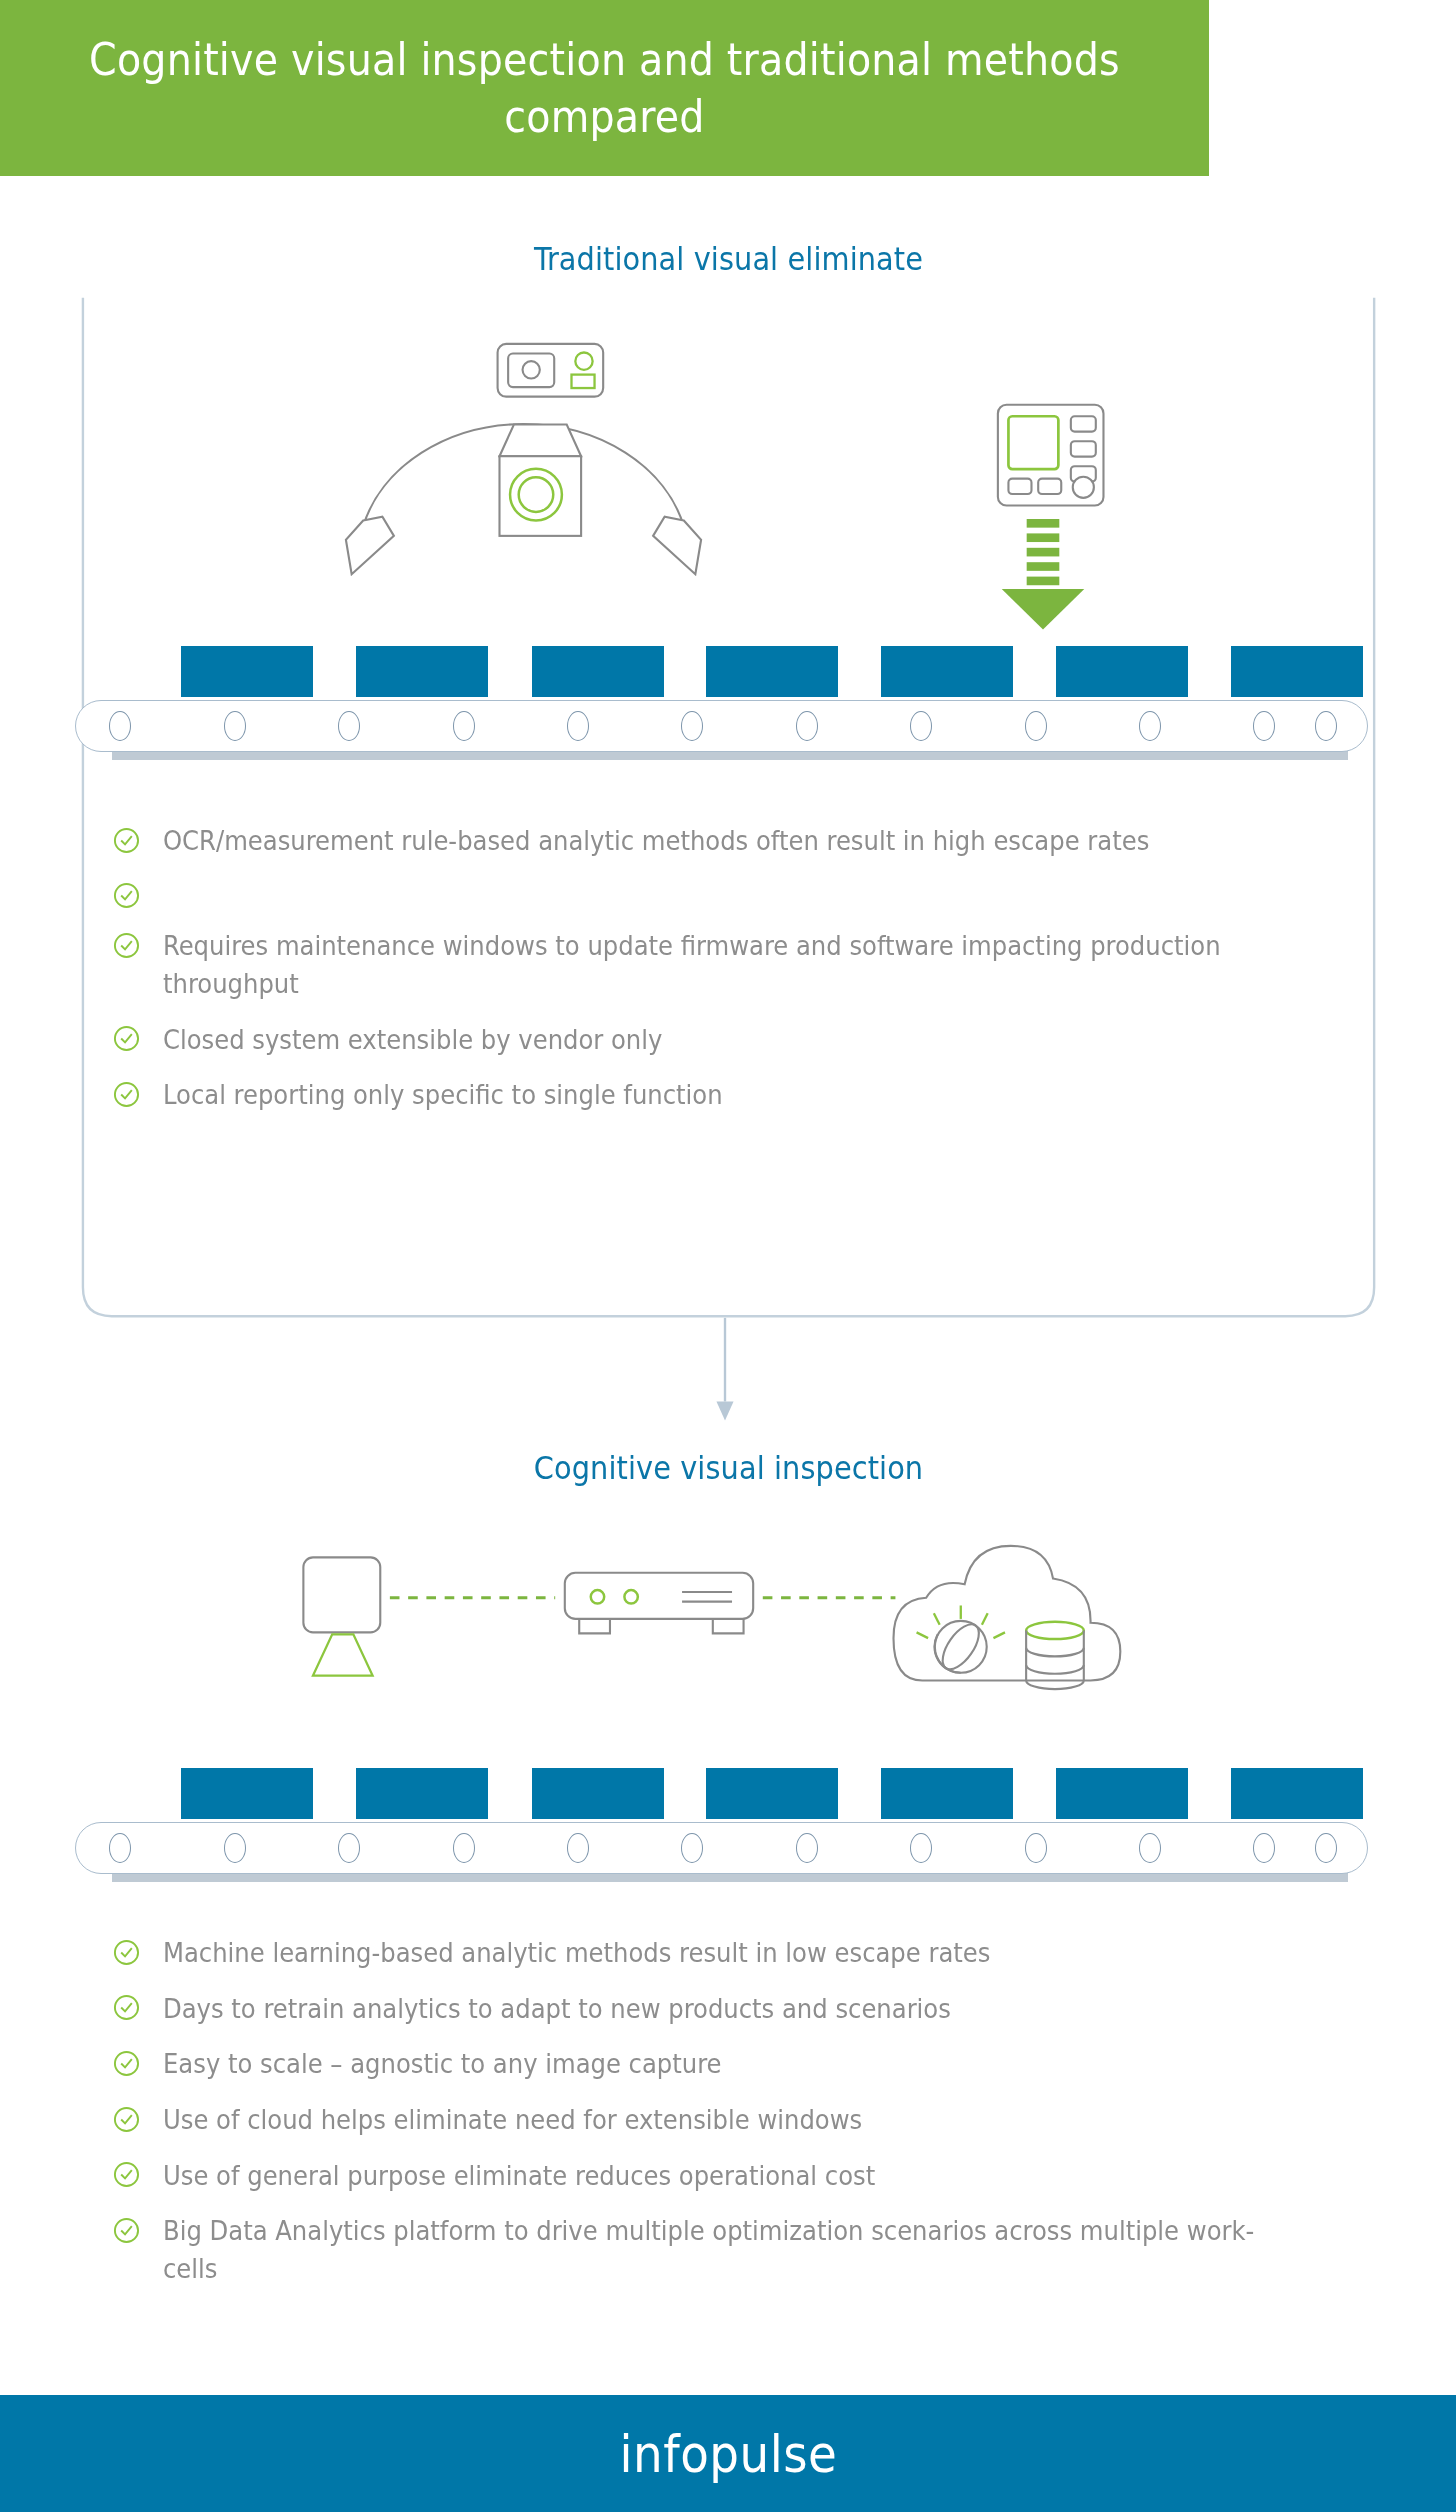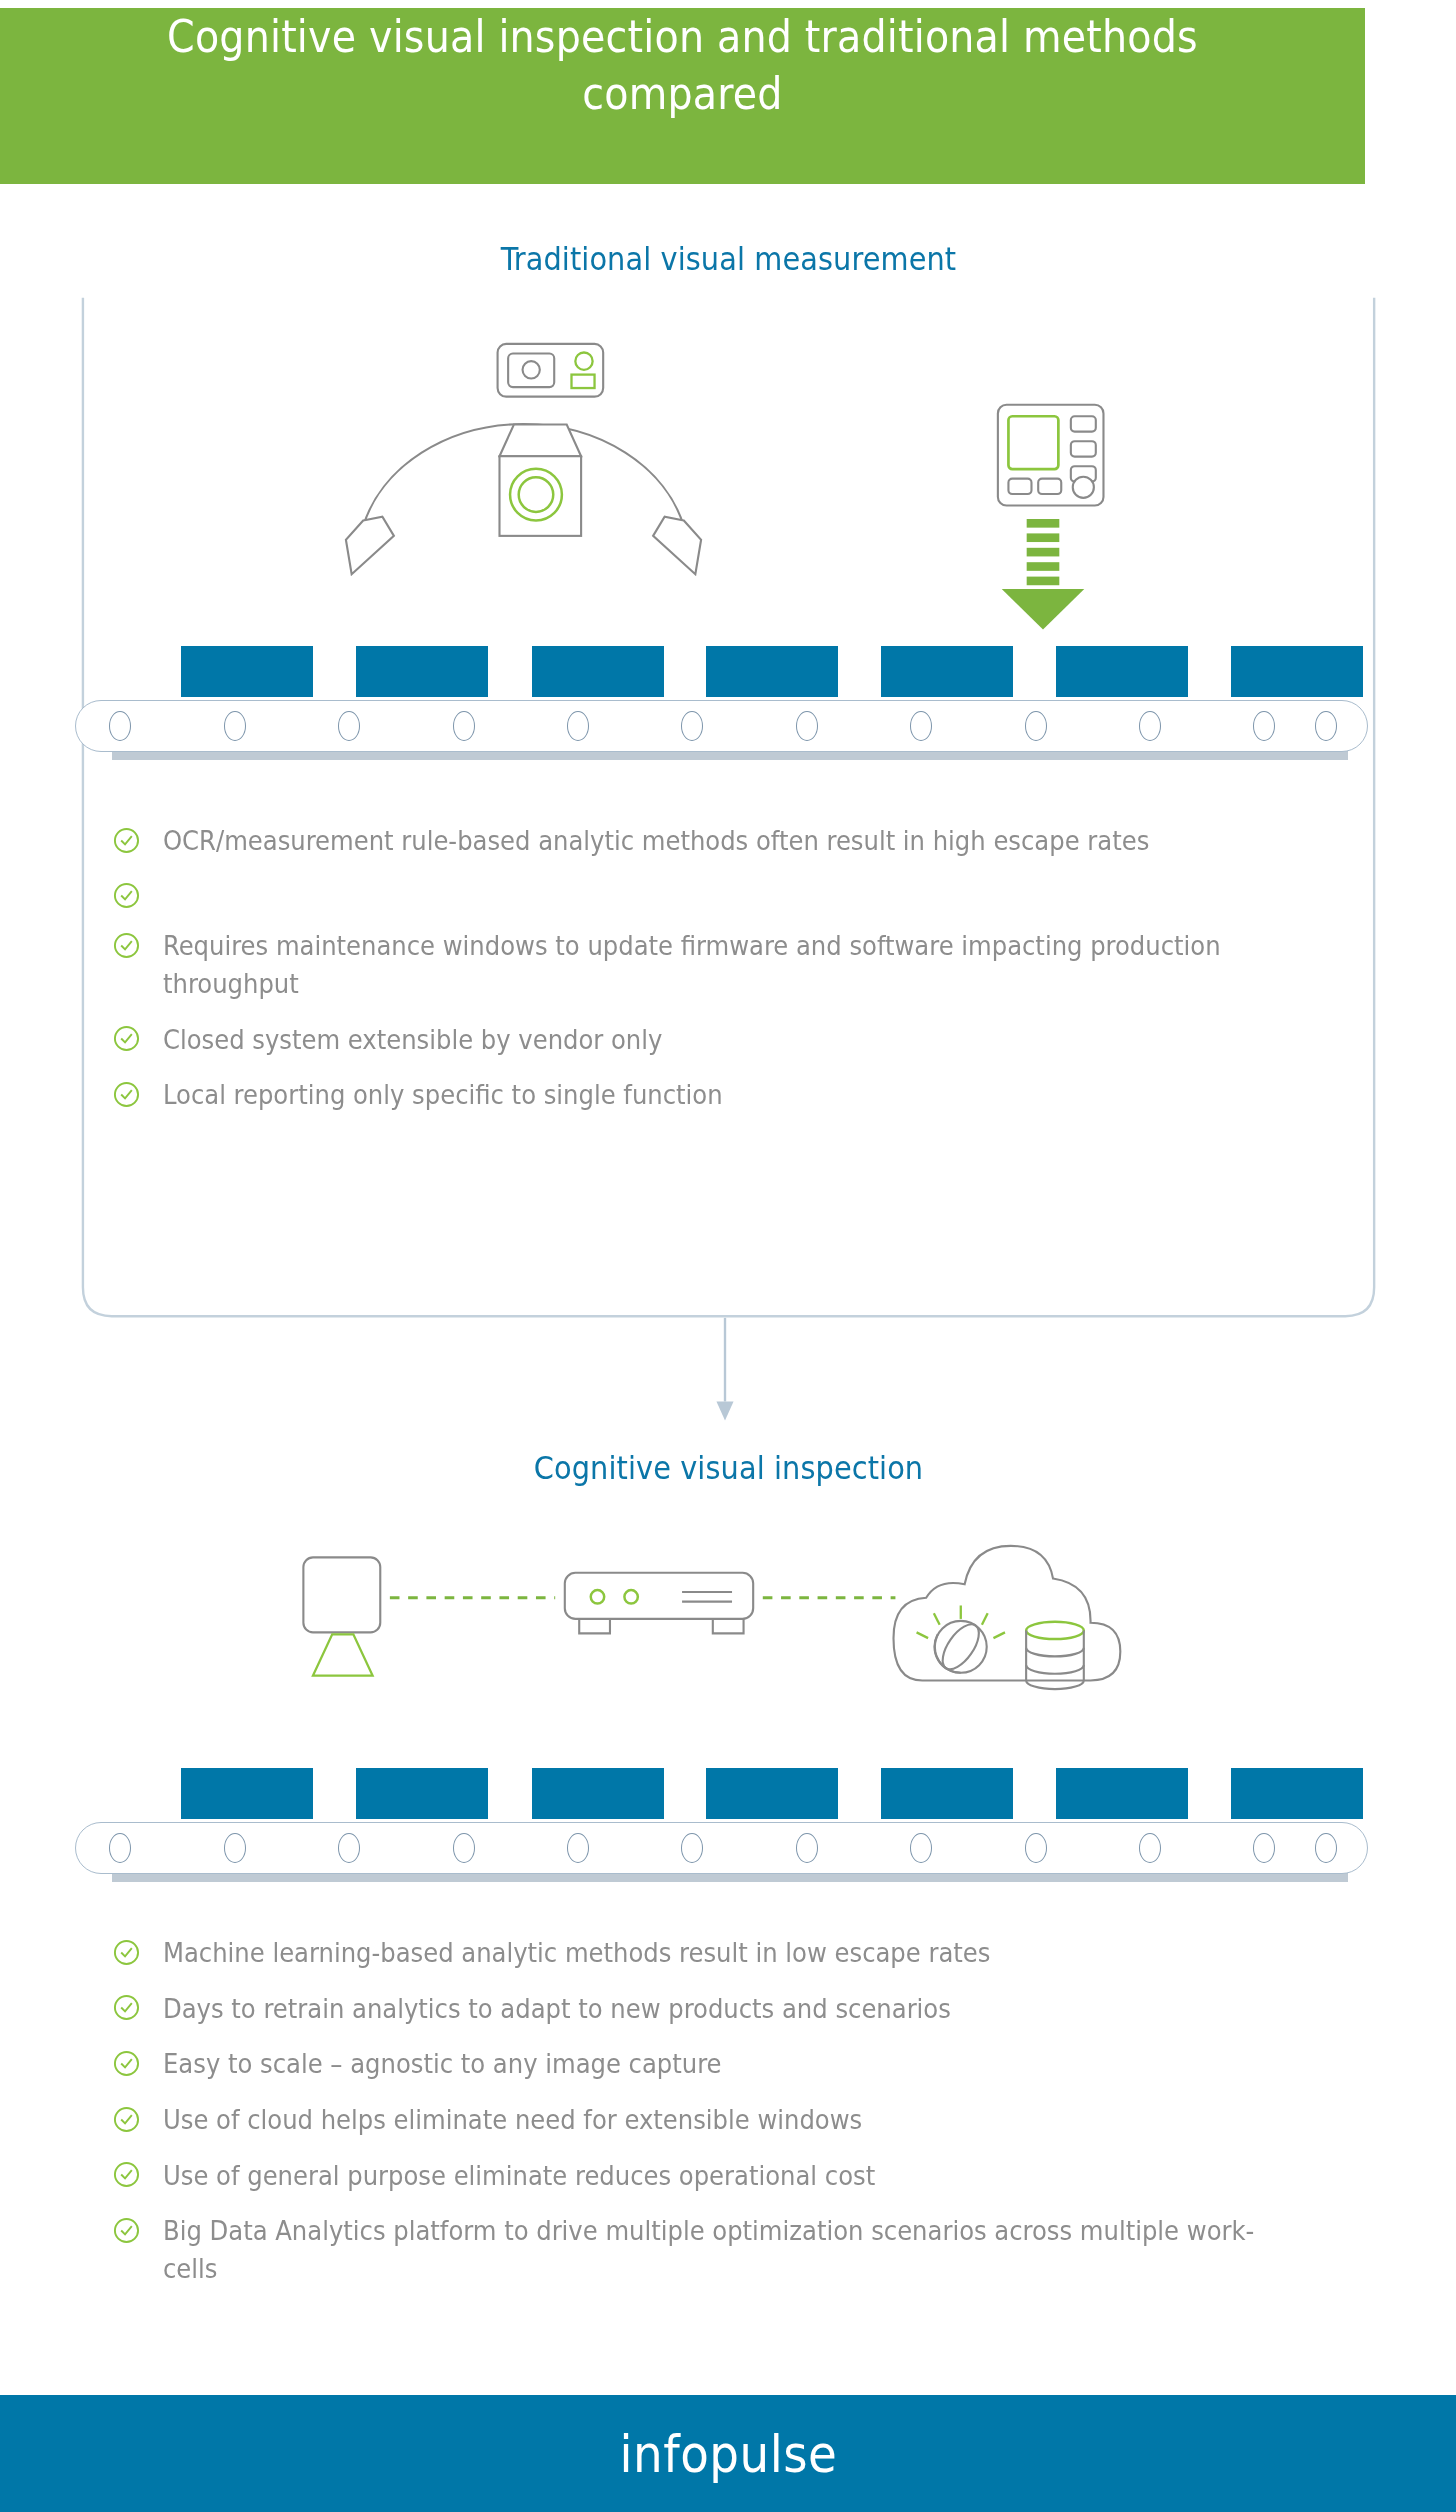--- a/index.html
+++ b/index.html
@@ -12,25 +12,26 @@
     height: 2512px;
     font-family: "DejaVu Sans", "Liberation Sans", sans-serif;
     position: relative;
     overflow: hidden;
   }
 
   
   .header-banner {
     position: absolute;
     left: 0;
-    top: 8px;
-    width: 1365px;
+    top: 0;
+    width: 1209px;
     height: 176px;
     background: #7cb53f;
     display: flex;
+    align-items: center;
     justify-content: center;
   }
   .header-title {
     color: #ffffff;
     font-size: 44px;
     font-weight: 400;
     line-height: 1.30;
     text-align: center;
     letter-spacing: 0.2px;
     max-width: 1105px;
@@ -157,21 +158,21 @@
   }
 </style>
 </head>
 <body>
 
 <div class="header-banner">
   <div class="header-title">Cognitive visual inspection and traditional methods compared</div>
 </div>
 
 <div class="section" style="top:240px;">
-  <div class="section-title">Traditional visual measurement</div>
+  <div class="section-title">Traditional visual eliminate</div>
 </div>
 
 <svg class="illo" style="left:81px; top:288px;" width="1297" height="1038" viewBox="0 0 1350 1080">
   <path d="M 2,10 L 2,1040 Q 2,1070 32,1070 L 1316,1070 Q 1346,1070 1346,1040 L 1346,10" fill="none" stroke="#c3d1dc" stroke-width="2.5"></path>
 </svg>
 
 <svg class="illo" style="left:317px; top:317px;" width="413" height="288" viewBox="0 0 430 300">
 
   <g stroke="#8a8a8a" stroke-width="2.2" fill="none">
     <path d="M 48,218 A 172,140 0 0 1 382,218"></path>

